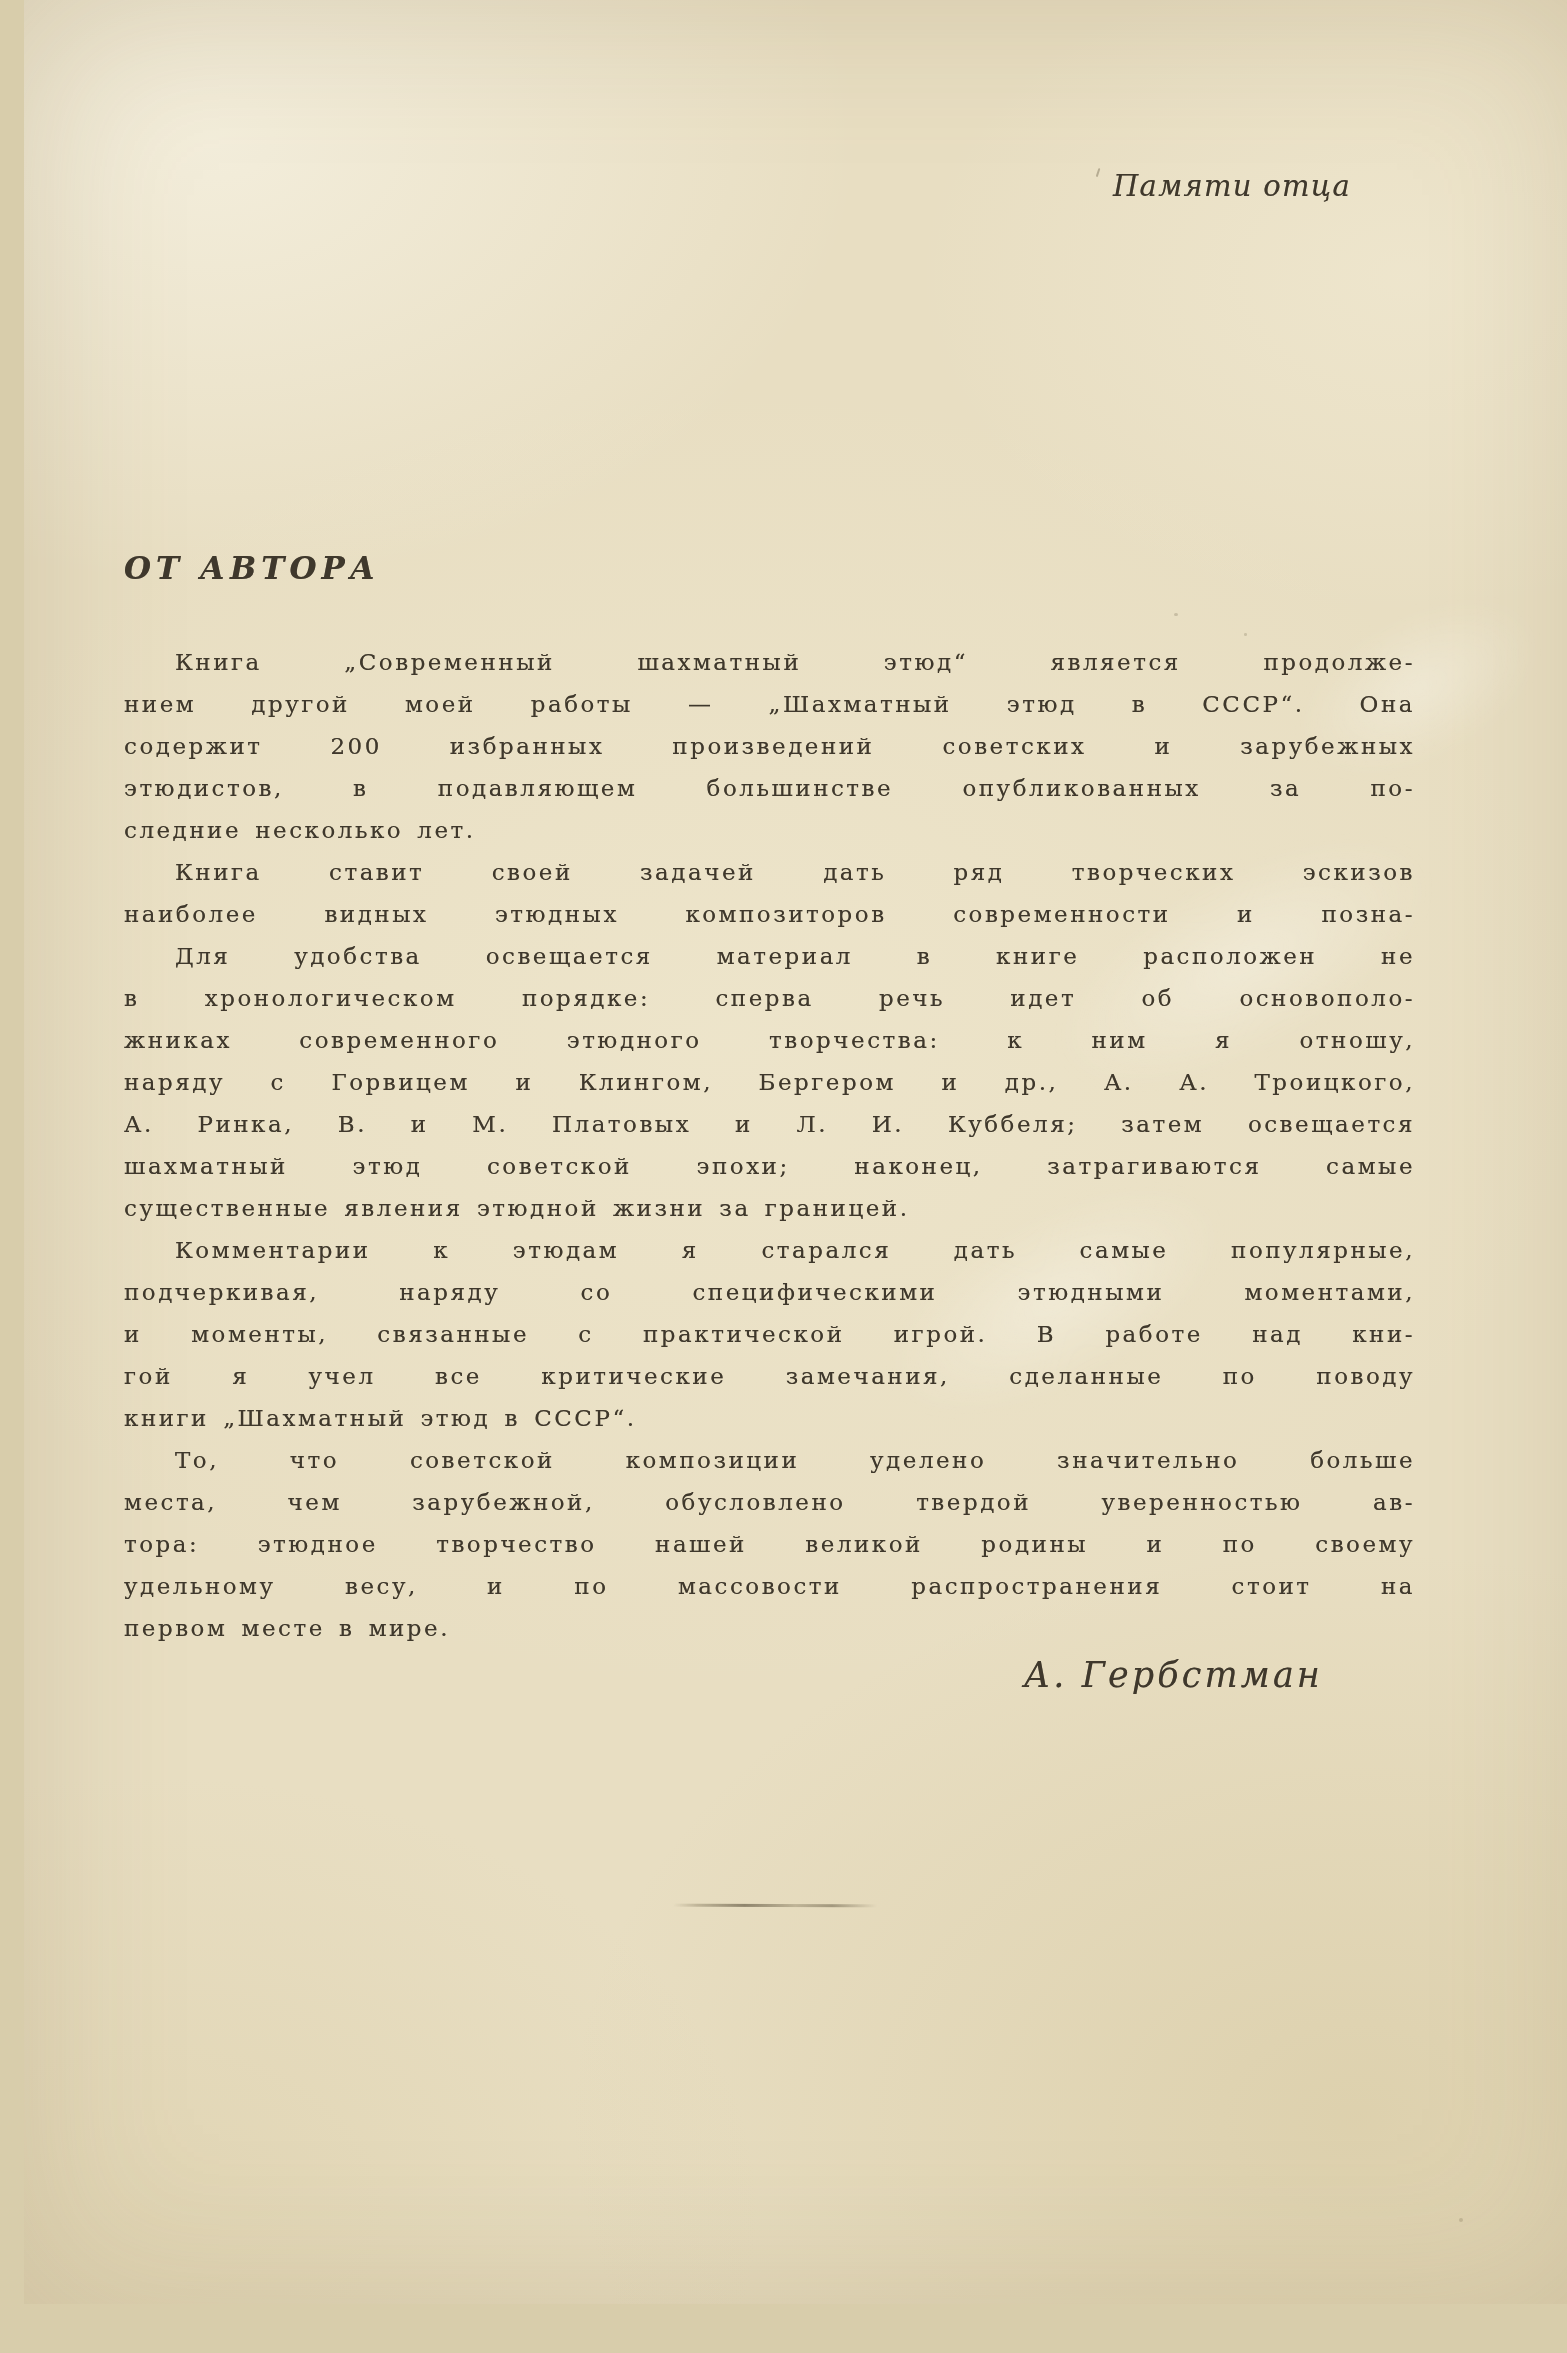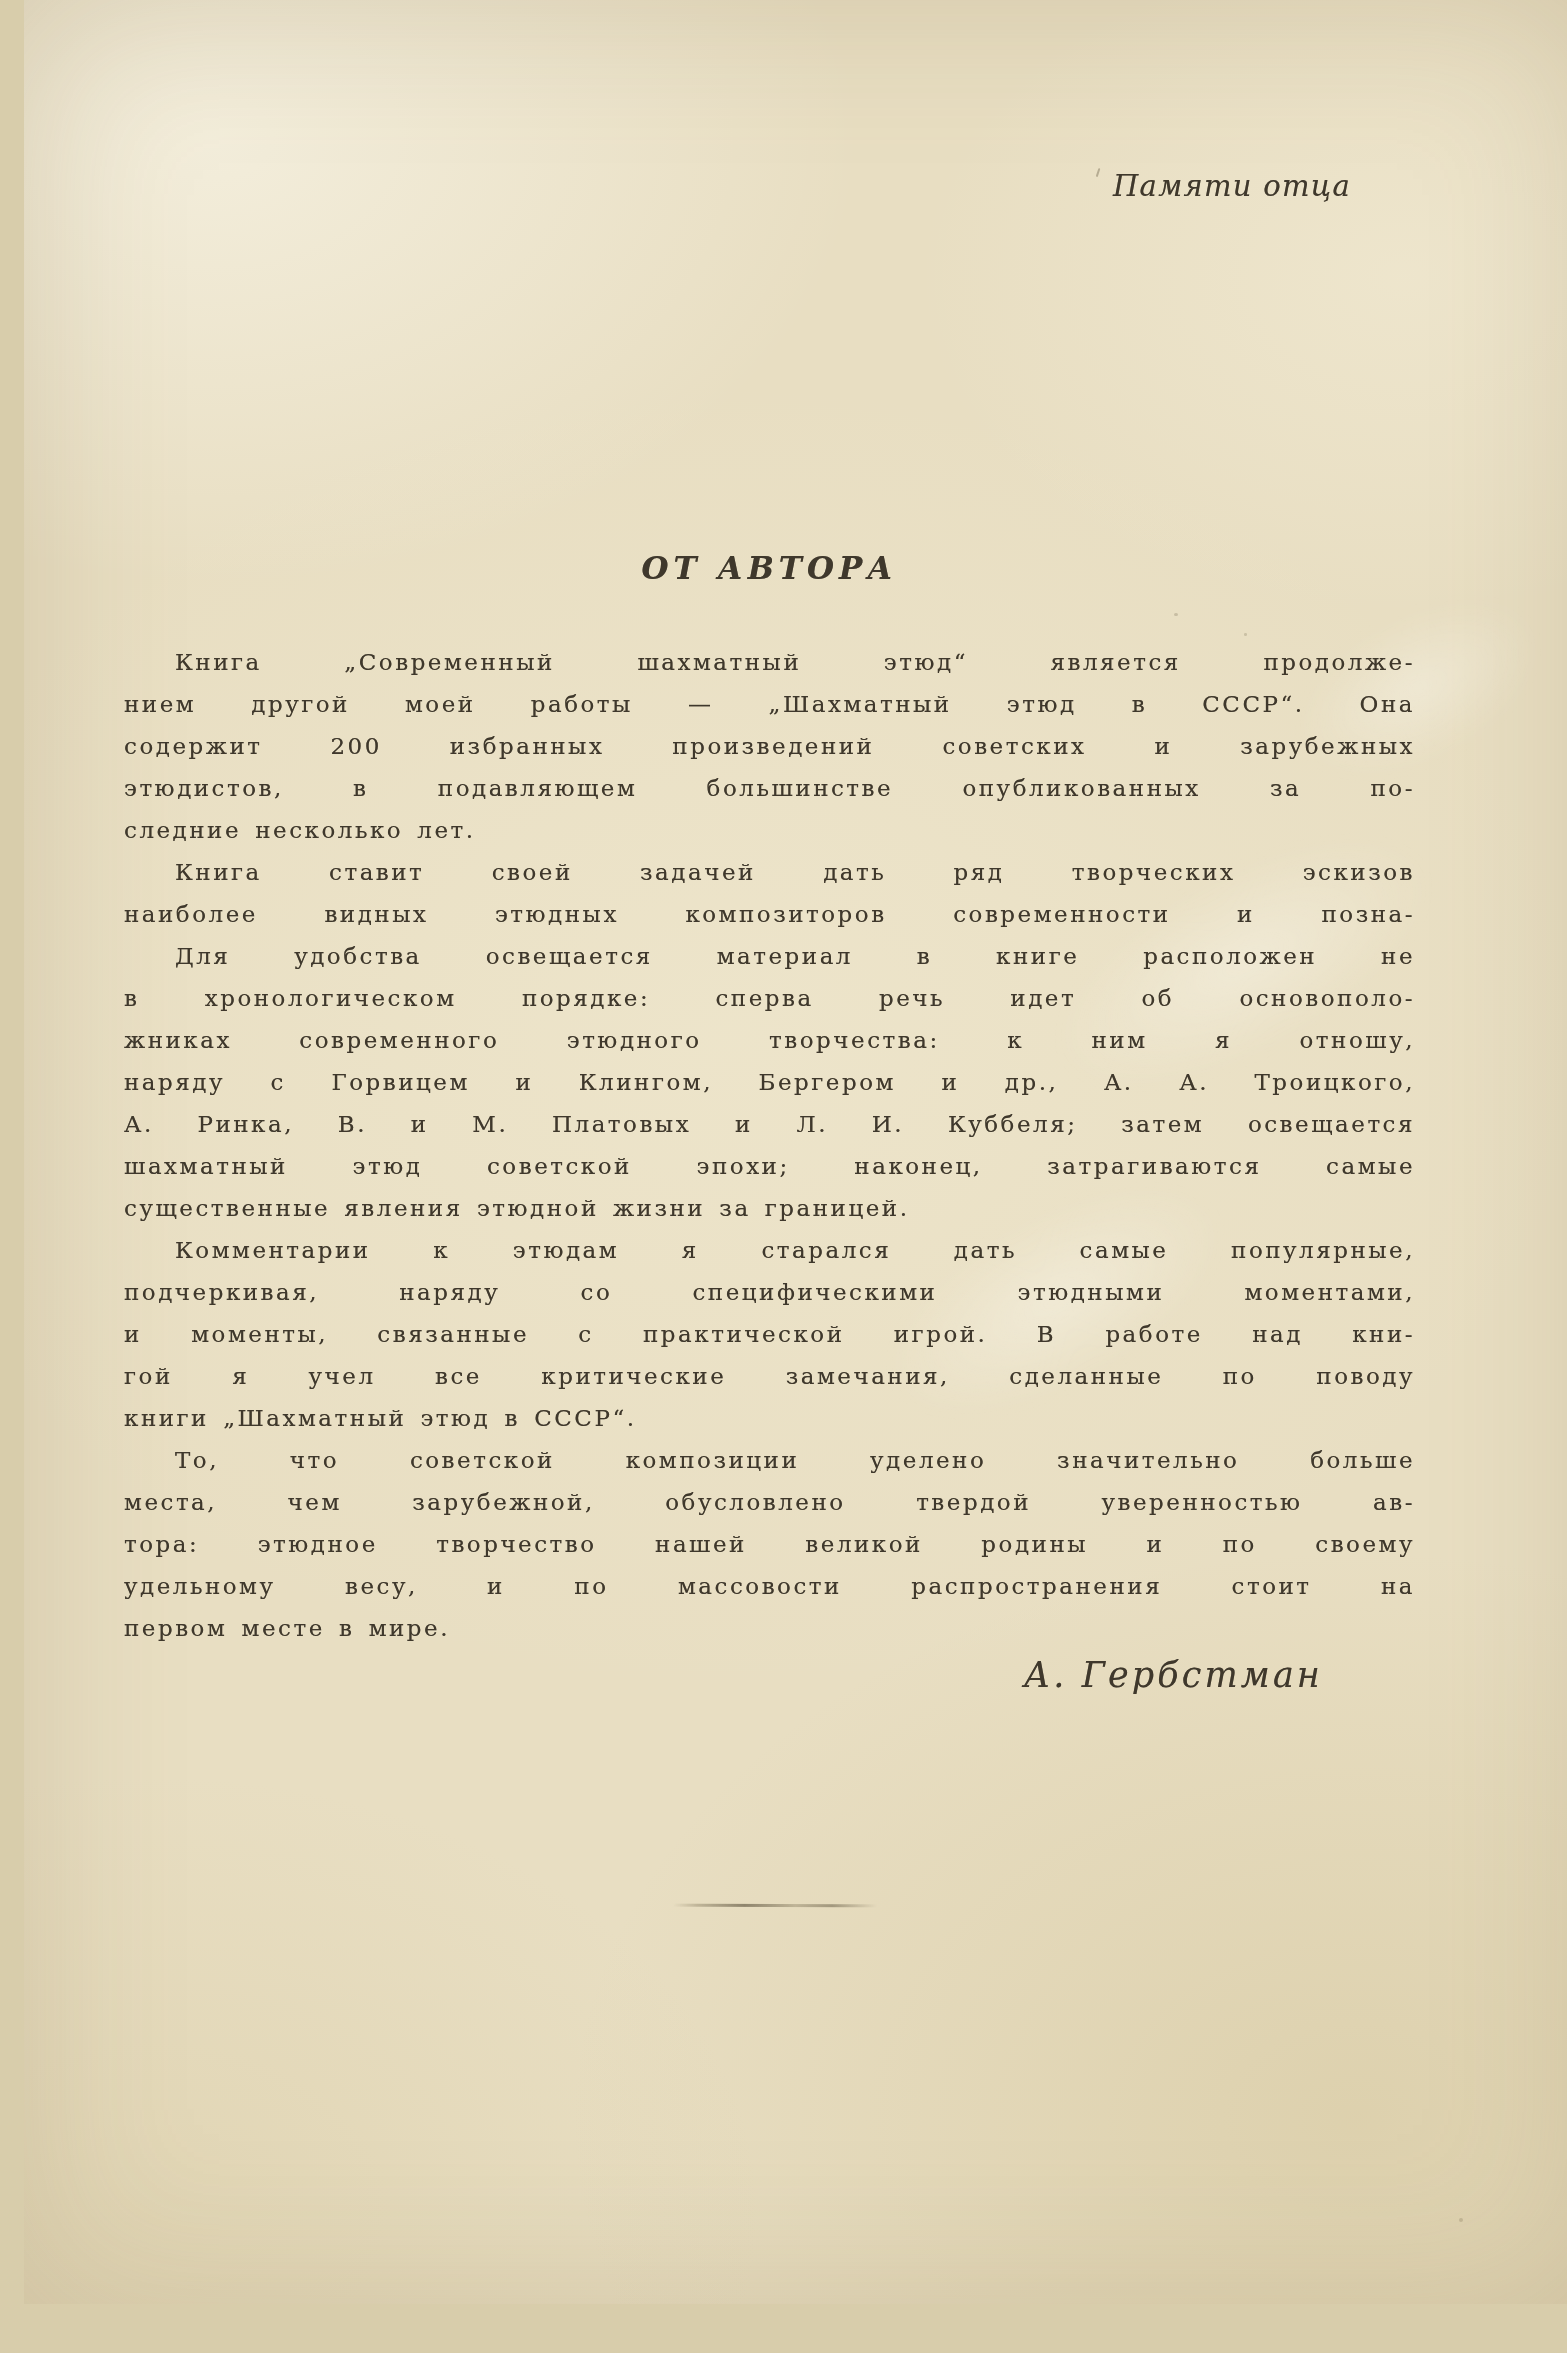--- a/index.html
+++ b/index.html
@@ -34,21 +34,21 @@
     font-style: italic;
     font-size: 29px;
     line-height: 34px;
     letter-spacing: 1.3px;
   }
   .heading {
     position: absolute;
     left: 100px;
     width: 1291px;
     top: 548px;
-    text-align: center;
+    text-align: left;
     font-weight: bold;
     font-style: italic;
     font-size: 31px;
     line-height: 41px;
     letter-spacing: 5px;
   }
   .body-text {
     position: absolute;
     left: 100px;
     top: 641px;

